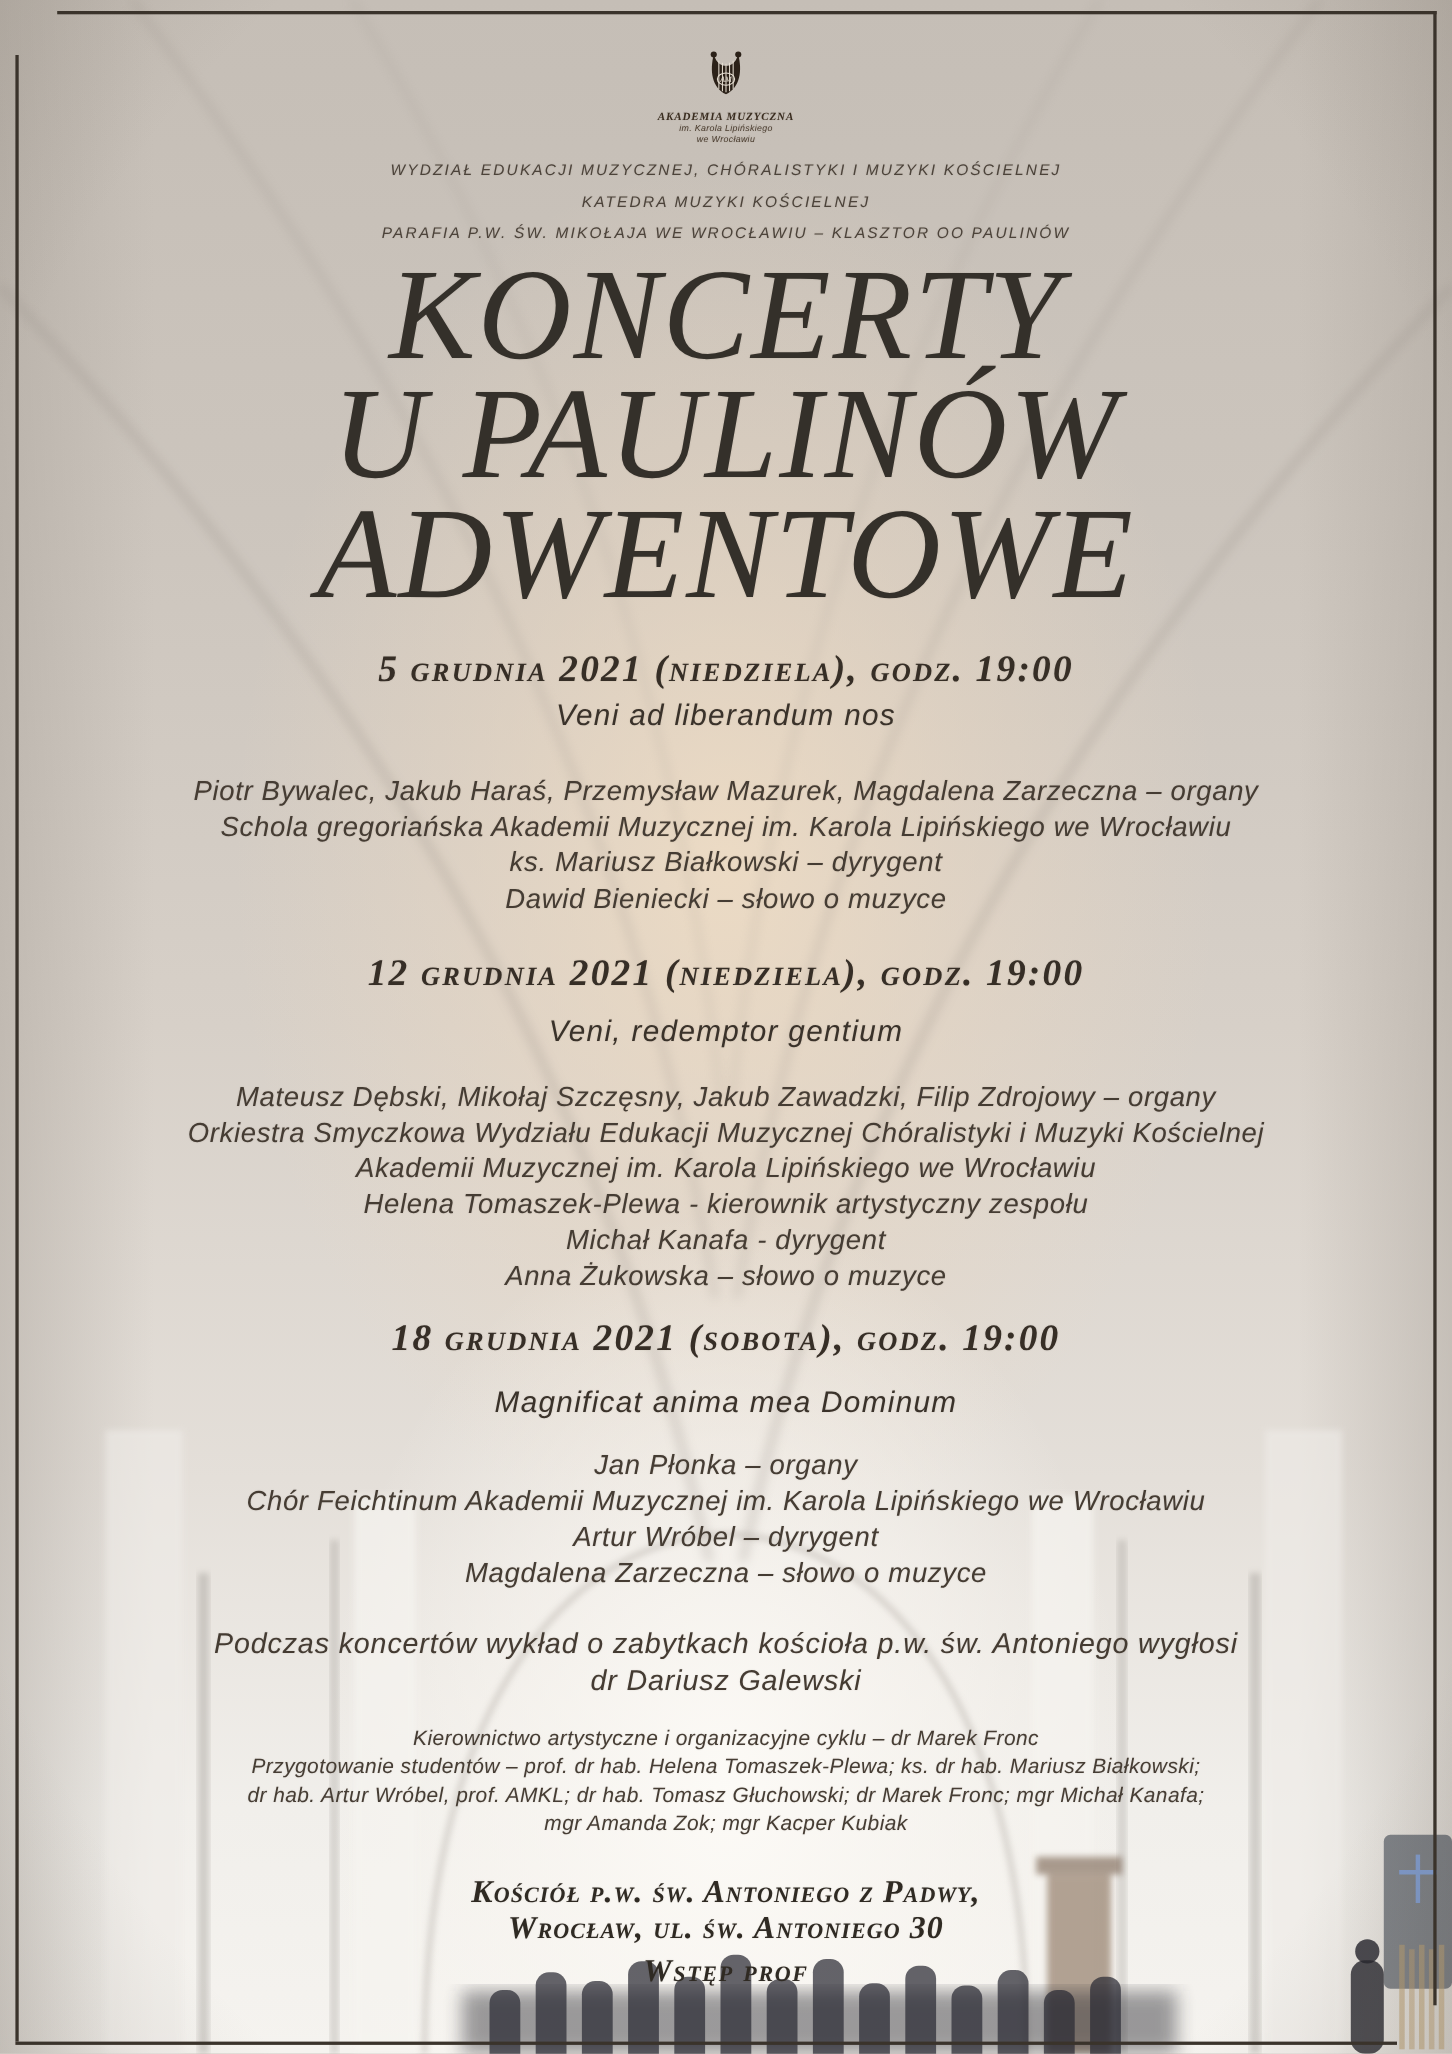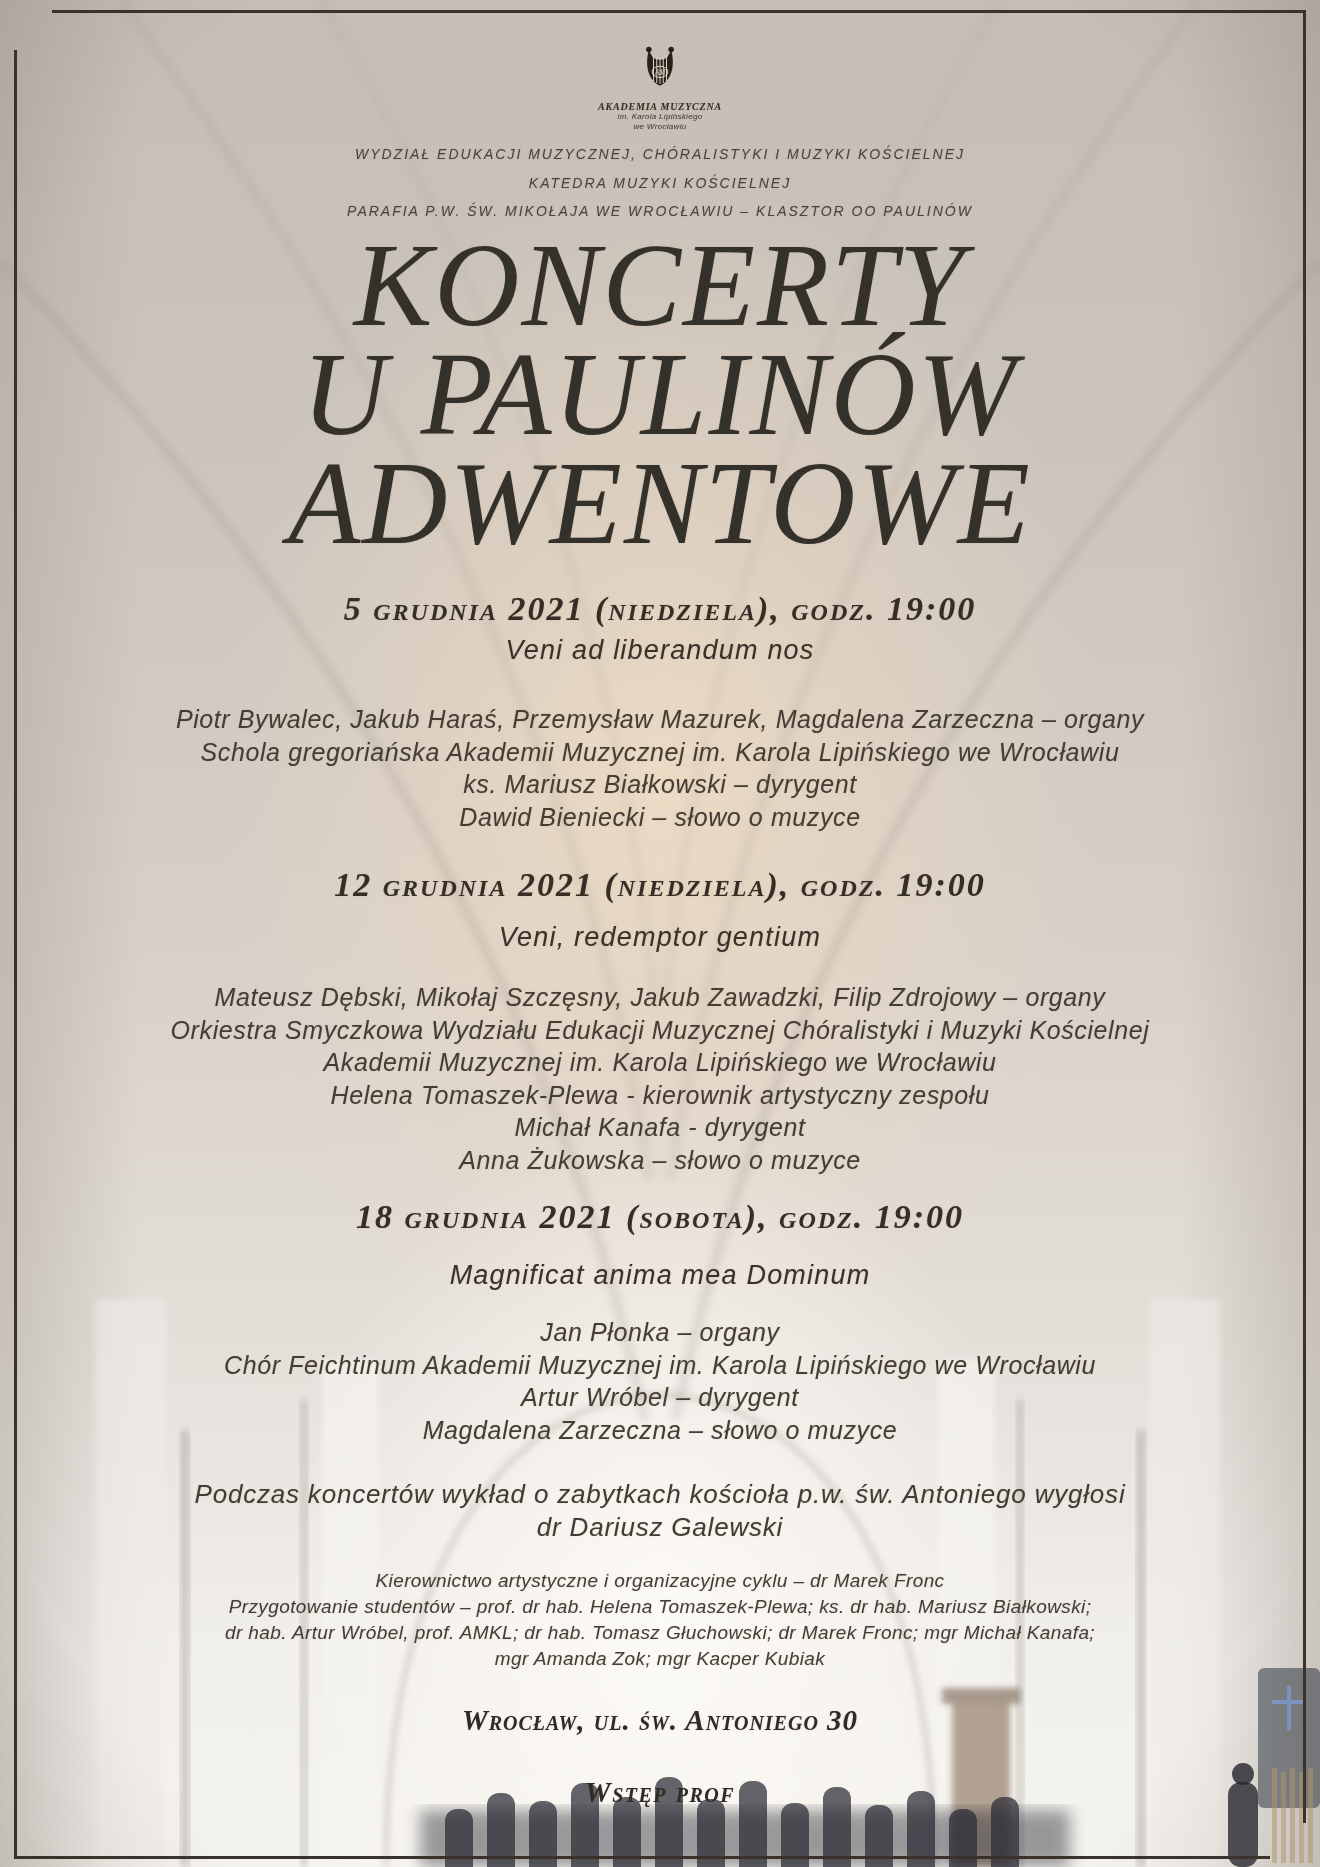--- a/index.html
+++ b/index.html
@@ -237,17 +237,18 @@
   </div>
 
   <div class="credits">
     <div>Kierownictwo artystyczne i organizacyjne cyklu – dr Marek Fronc</div>
     <div>Przygotowanie studentów – prof. dr hab. Helena Tomaszek-Plewa; ks. dr hab. Mariusz Białkowski;</div>
     <div>dr hab. Artur Wróbel, prof. AMKL; dr hab. Tomasz Głuchowski; dr Marek Fronc; mgr Michał Kanafa;</div>
     <div>mgr Amanda Zok; mgr Kacper Kubiak</div>
   </div>
 
   <div class="venue">
+    <div>Kościół p.w. św. Antoniego z Padwy,</div>
     <div>Wrocław, ul. św. Antoniego 30</div>
   </div>
   <div class="admission">Wstęp prof</div>
 
 </div>
 
 </body></html>

